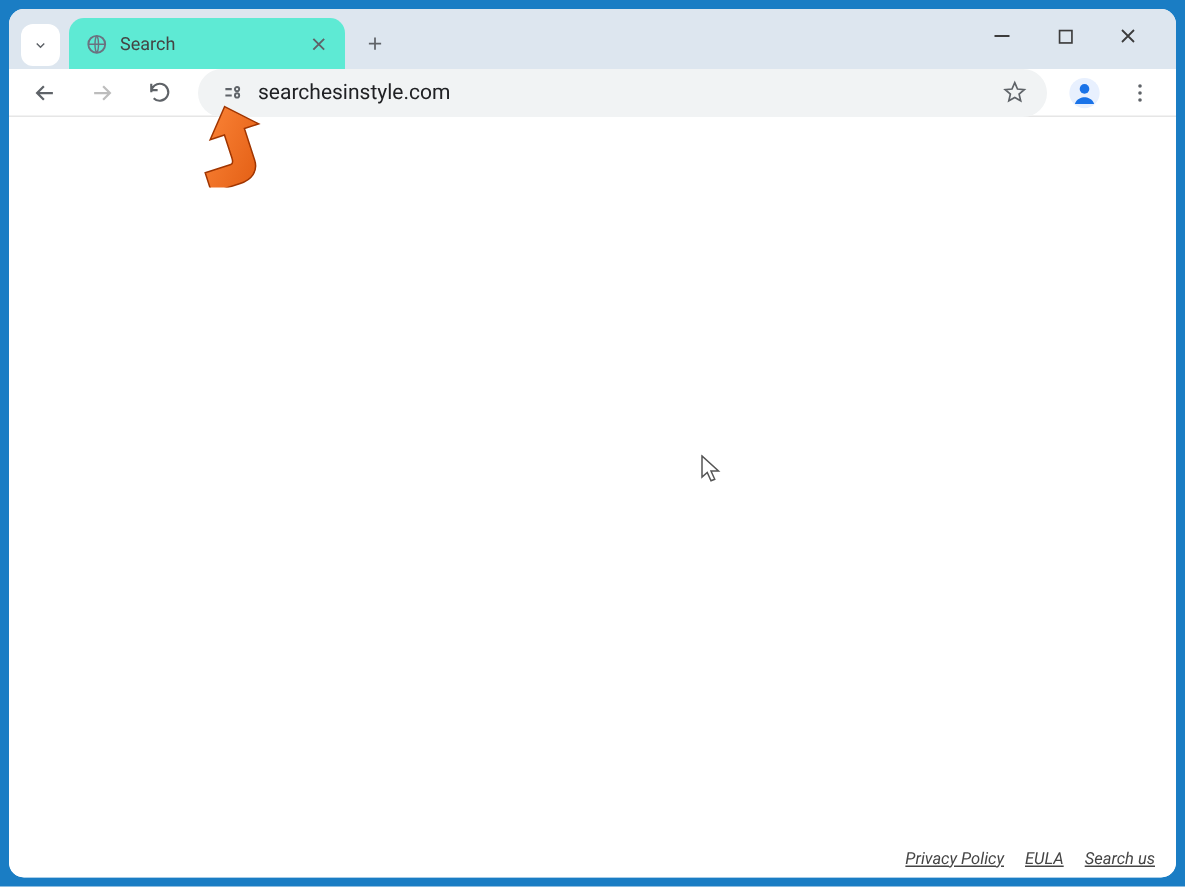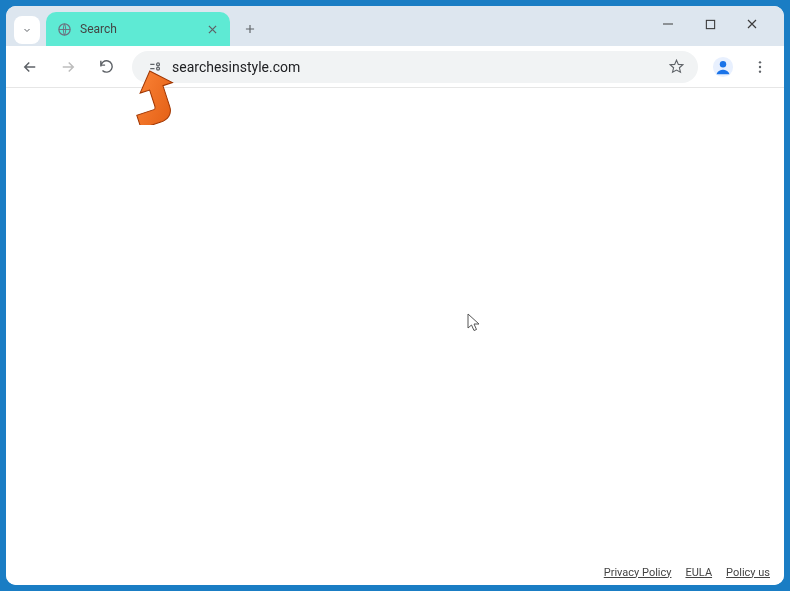--- a/index.html
+++ b/index.html
@@ -96,21 +96,21 @@
     .win-btn {
       width: 24px;
       height: 24px;
       display: flex;
       align-items: center;
       justify-content: center;
       cursor: pointer;
     }
     
     .toolbar {
-      height: 42px;
+      height: 32px;
       background: #fff;
       display: flex;
       align-items: center;
       padding: 0 8px;
       gap: 6px;
       border-bottom: 1px solid #e6e6e6;
     }
     .nav-btn {
       width: 32px;
       height: 32px;
@@ -224,20 +224,21 @@
     }
     
     .footer {
       height: 20px;
       display: flex;
       align-items: center;
       justify-content: flex-end;
       padding: 0 14px 6px 0;
       gap: 14px;
       font-size: 11px;
+      font-style: italic;
     }
     .footer a {
       color: #444;
       text-decoration: underline;
       cursor: pointer;
     }
     
     .watermark {
       position: absolute;
       left: 14px;
@@ -347,21 +348,21 @@
     <div class="cursor">
       <svg width="16" height="20" viewBox="0 0 16 20">
           <path d="M1 1l0 14 3.5-3 2.5 5.5 2.5-1-2.5-5.5 5 0z" fill="#fff" stroke="#555" stroke-width="1"></path>
         </svg>
     </div>
 
 
     <div style="position:absolute;bottom:0;right:0;left:0;" class="footer">
       <a>Privacy Policy</a>
       <a>EULA</a>
-      <a>Policy us</a>
+      <a>Search us</a>
     </div>
   </div>
 
   <div class="arrow-annotation">
     <svg width="60" height="56" viewBox="0 0 60 56">
       <defs>
         <linearGradient id="ag" x1="0" y1="0" x2="1" y2="1">
           <stop offset="0" stop-color="#ff8a3d"></stop>
           <stop offset="1" stop-color="#e05a10"></stop>
         </linearGradient>

